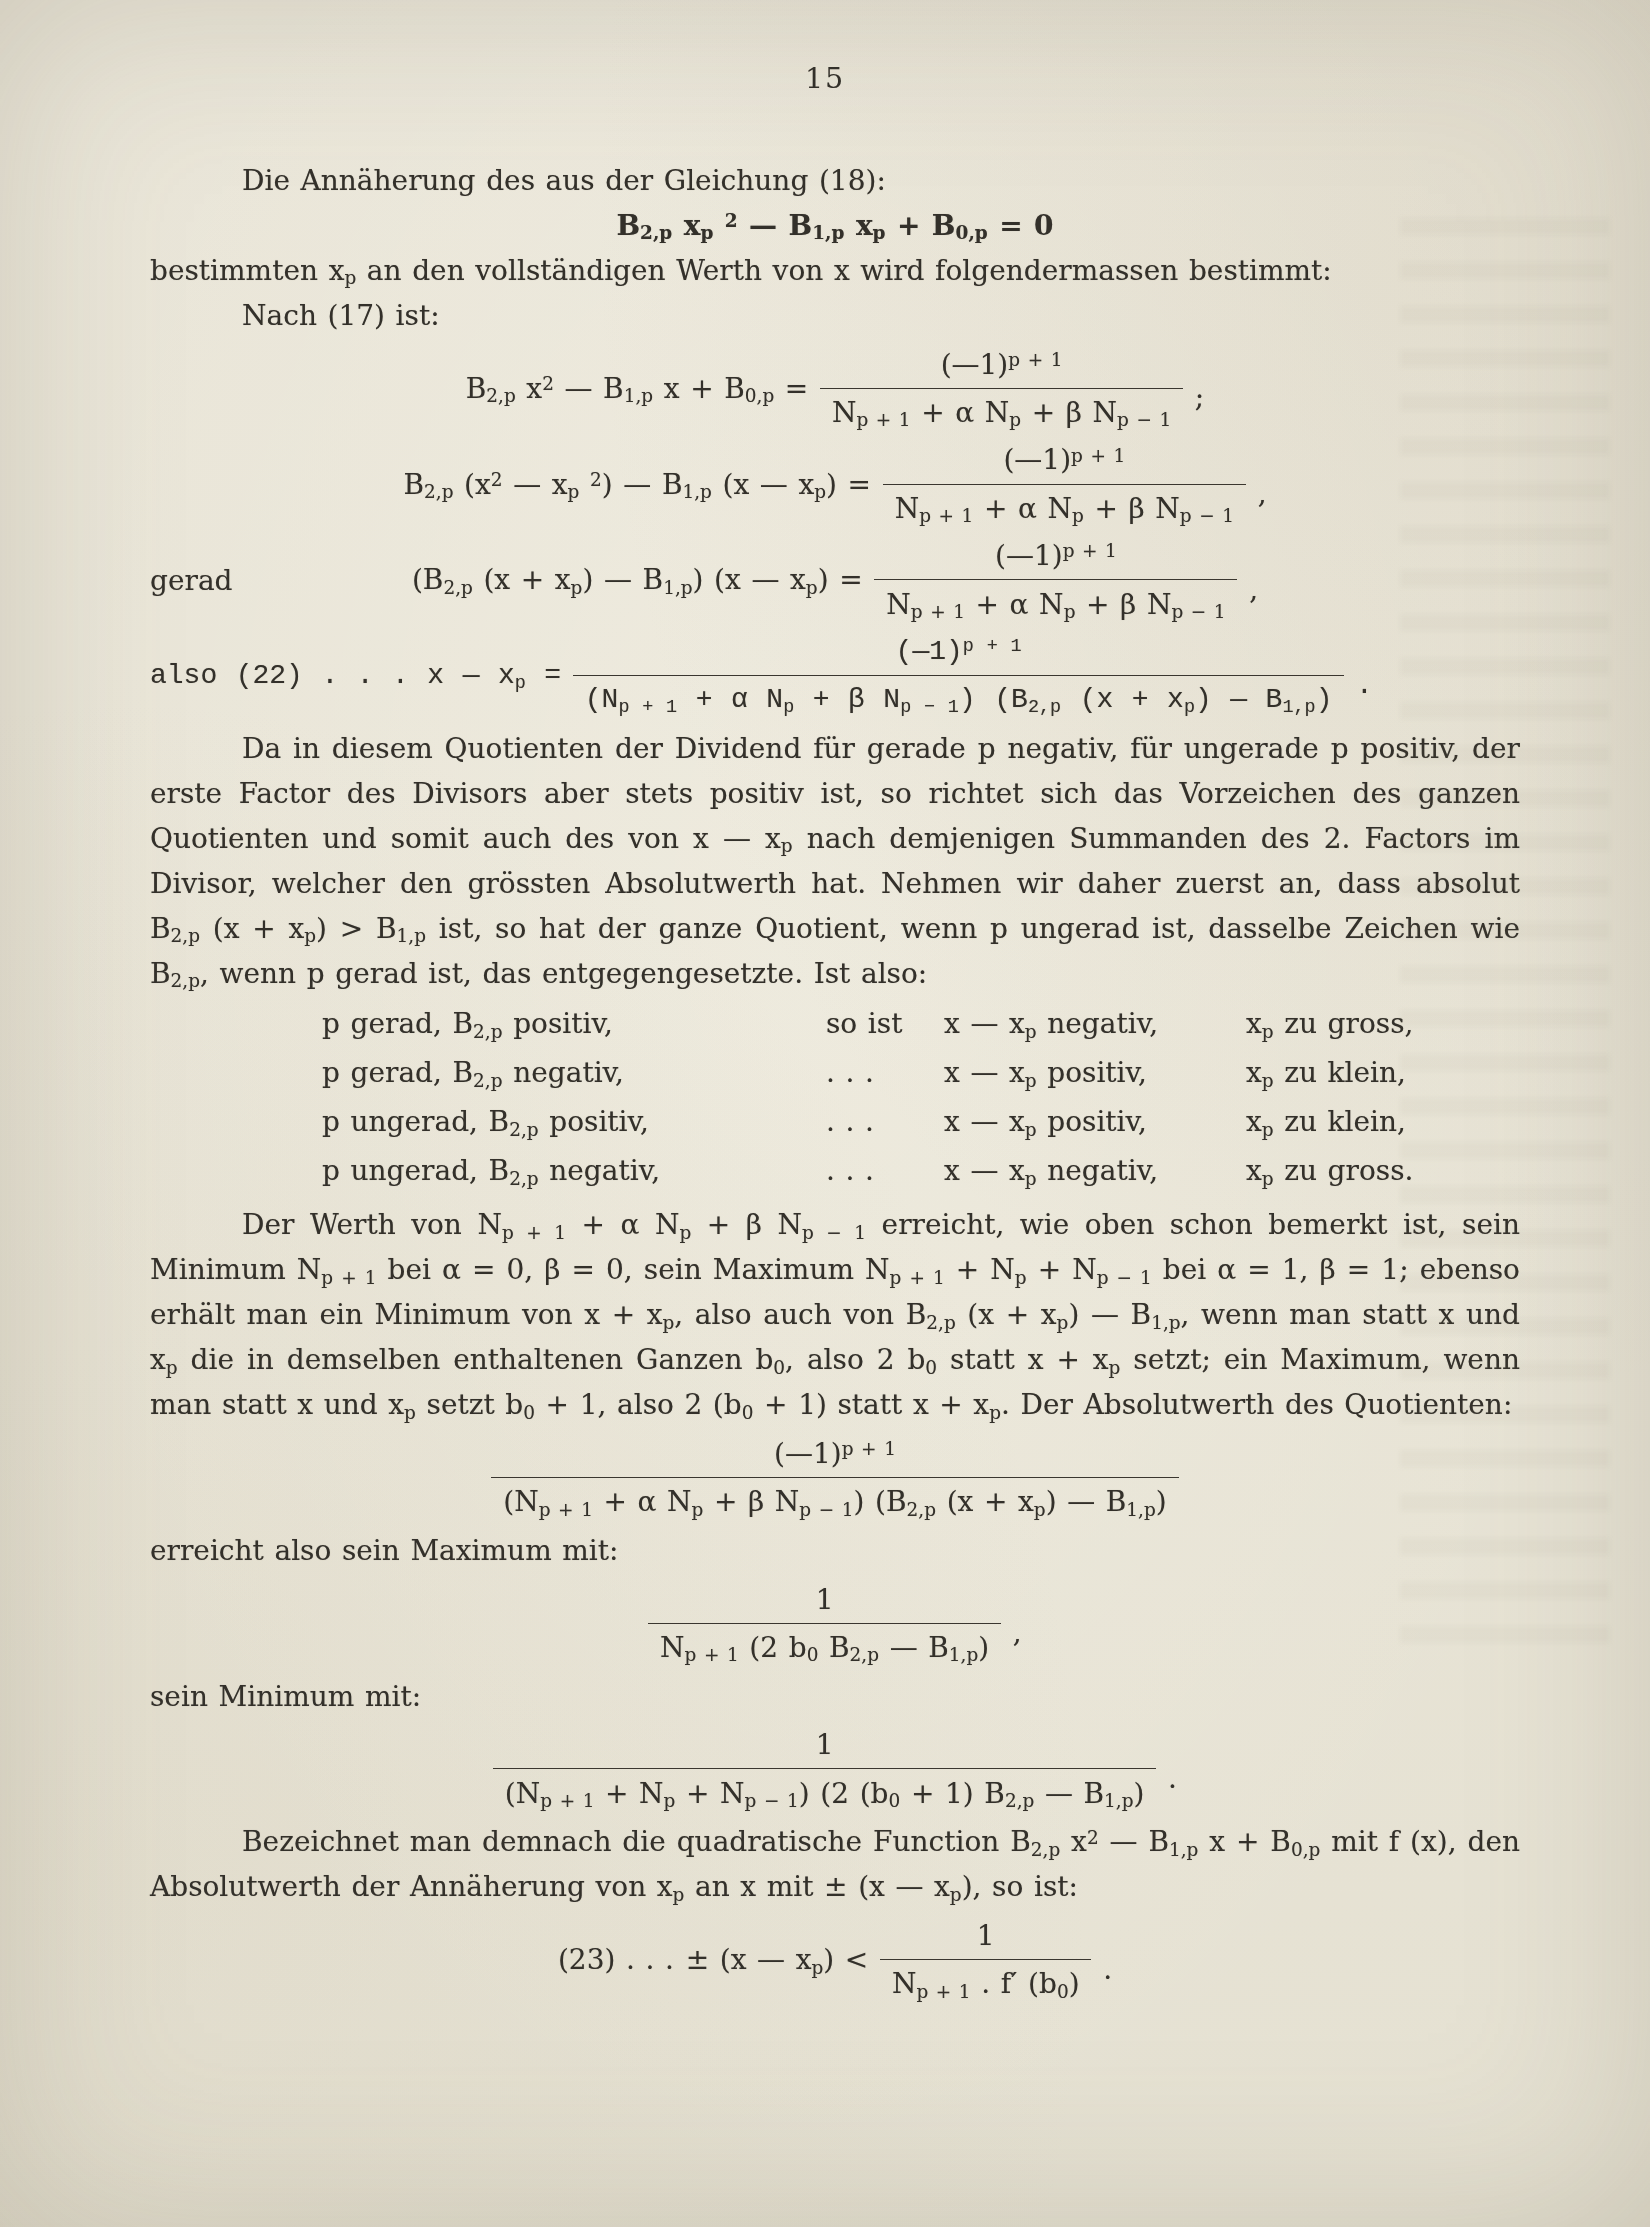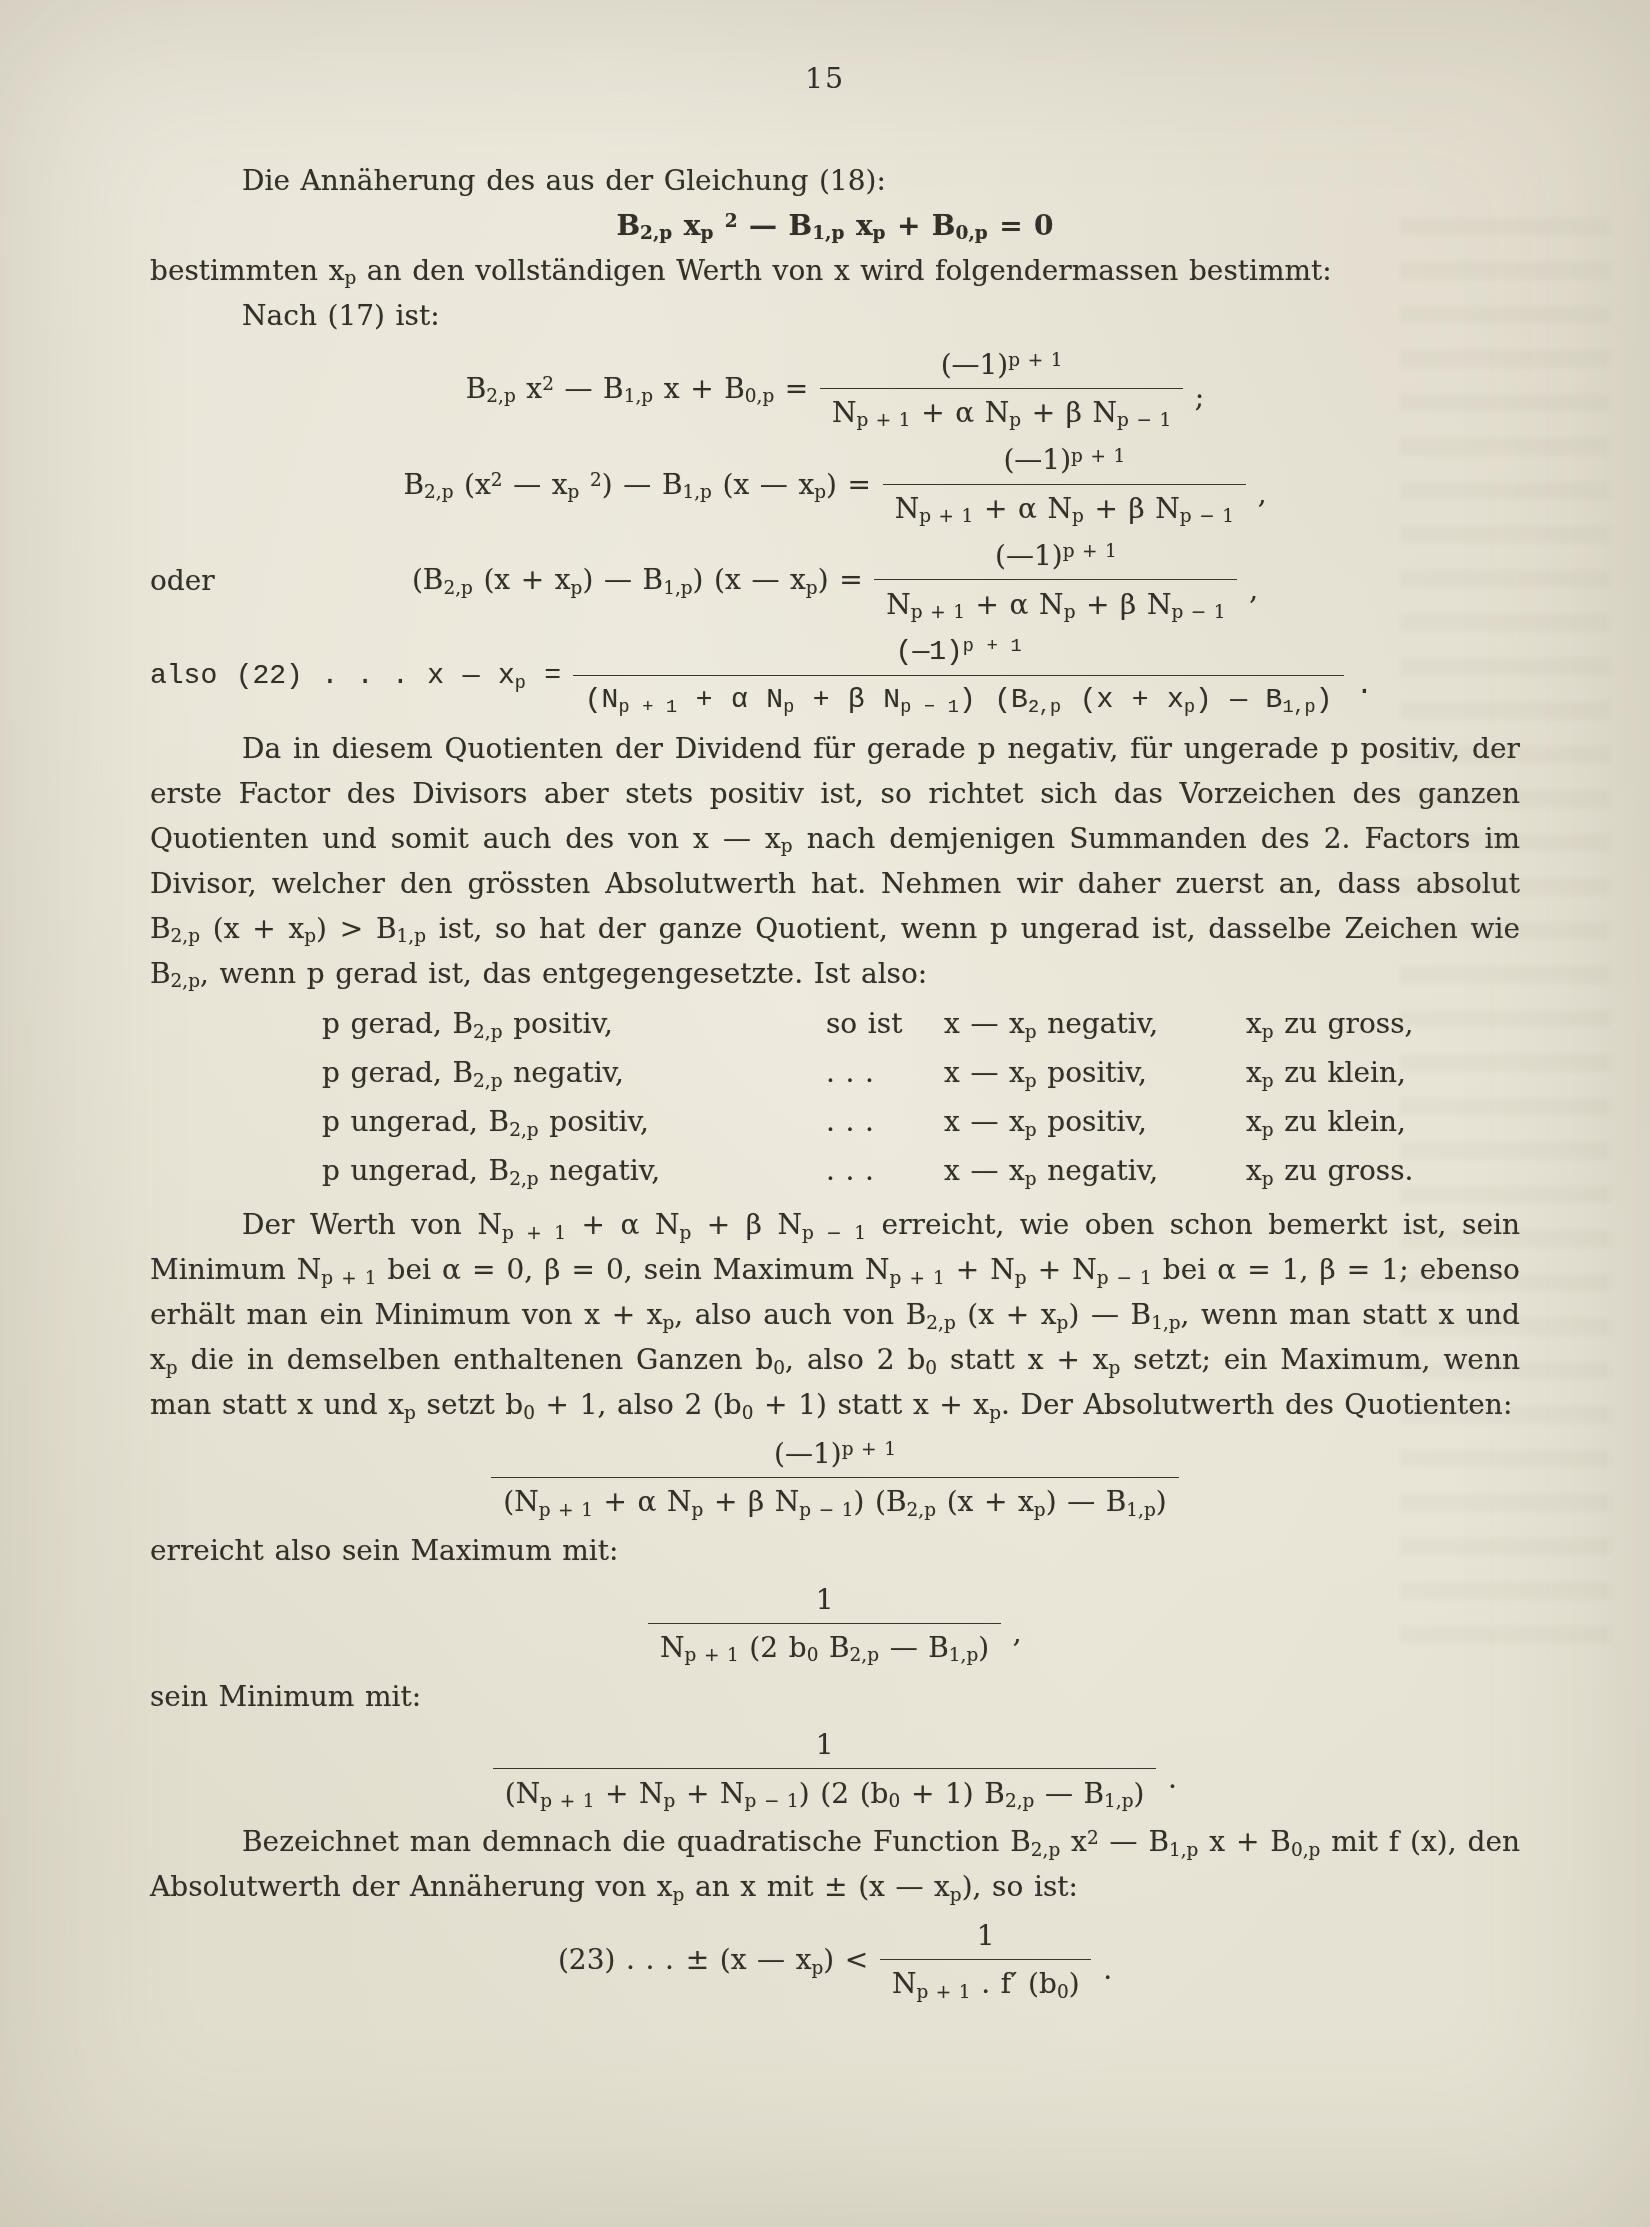--- a/index.html
+++ b/index.html
@@ -84,21 +84,21 @@
     <div class="display">
       <span>B<sub>2,p</sub> (x<sup>2</sup> — x<sub>p</sub> <sup>2</sup>) — B<sub>1,p</sub> (x — x<sub>p</sub>) =</span>
       <span class="frac">
         <span class="num">(—1)<sup>p + 1</sup></span>
         <span class="den">N<sub>p + 1</sub> + α N<sub>p</sub> + β N<sub>p − 1</sub></span>
       </span>
       <span class="tail">,</span>
     </div>
 
     <div class="display">
-      <span class="lead-abs">oder</span>
+      <span class="lead-abs">gerad</span>
       <span>(B<sub>2,p</sub> (x + x<sub>p</sub>) — B<sub>1,p</sub>) (x — x<sub>p</sub>) =</span>
       <span class="frac">
         <span class="num">(—1)<sup>p + 1</sup></span>
         <span class="den">N<sub>p + 1</sub> + α N<sub>p</sub> + β N<sub>p − 1</sub></span>
       </span>
       <span class="tail">,</span>
     </div>
 
     <div class="display start">
       <span>also (22) . . .  x — x<sub>p</sub> =</span>

